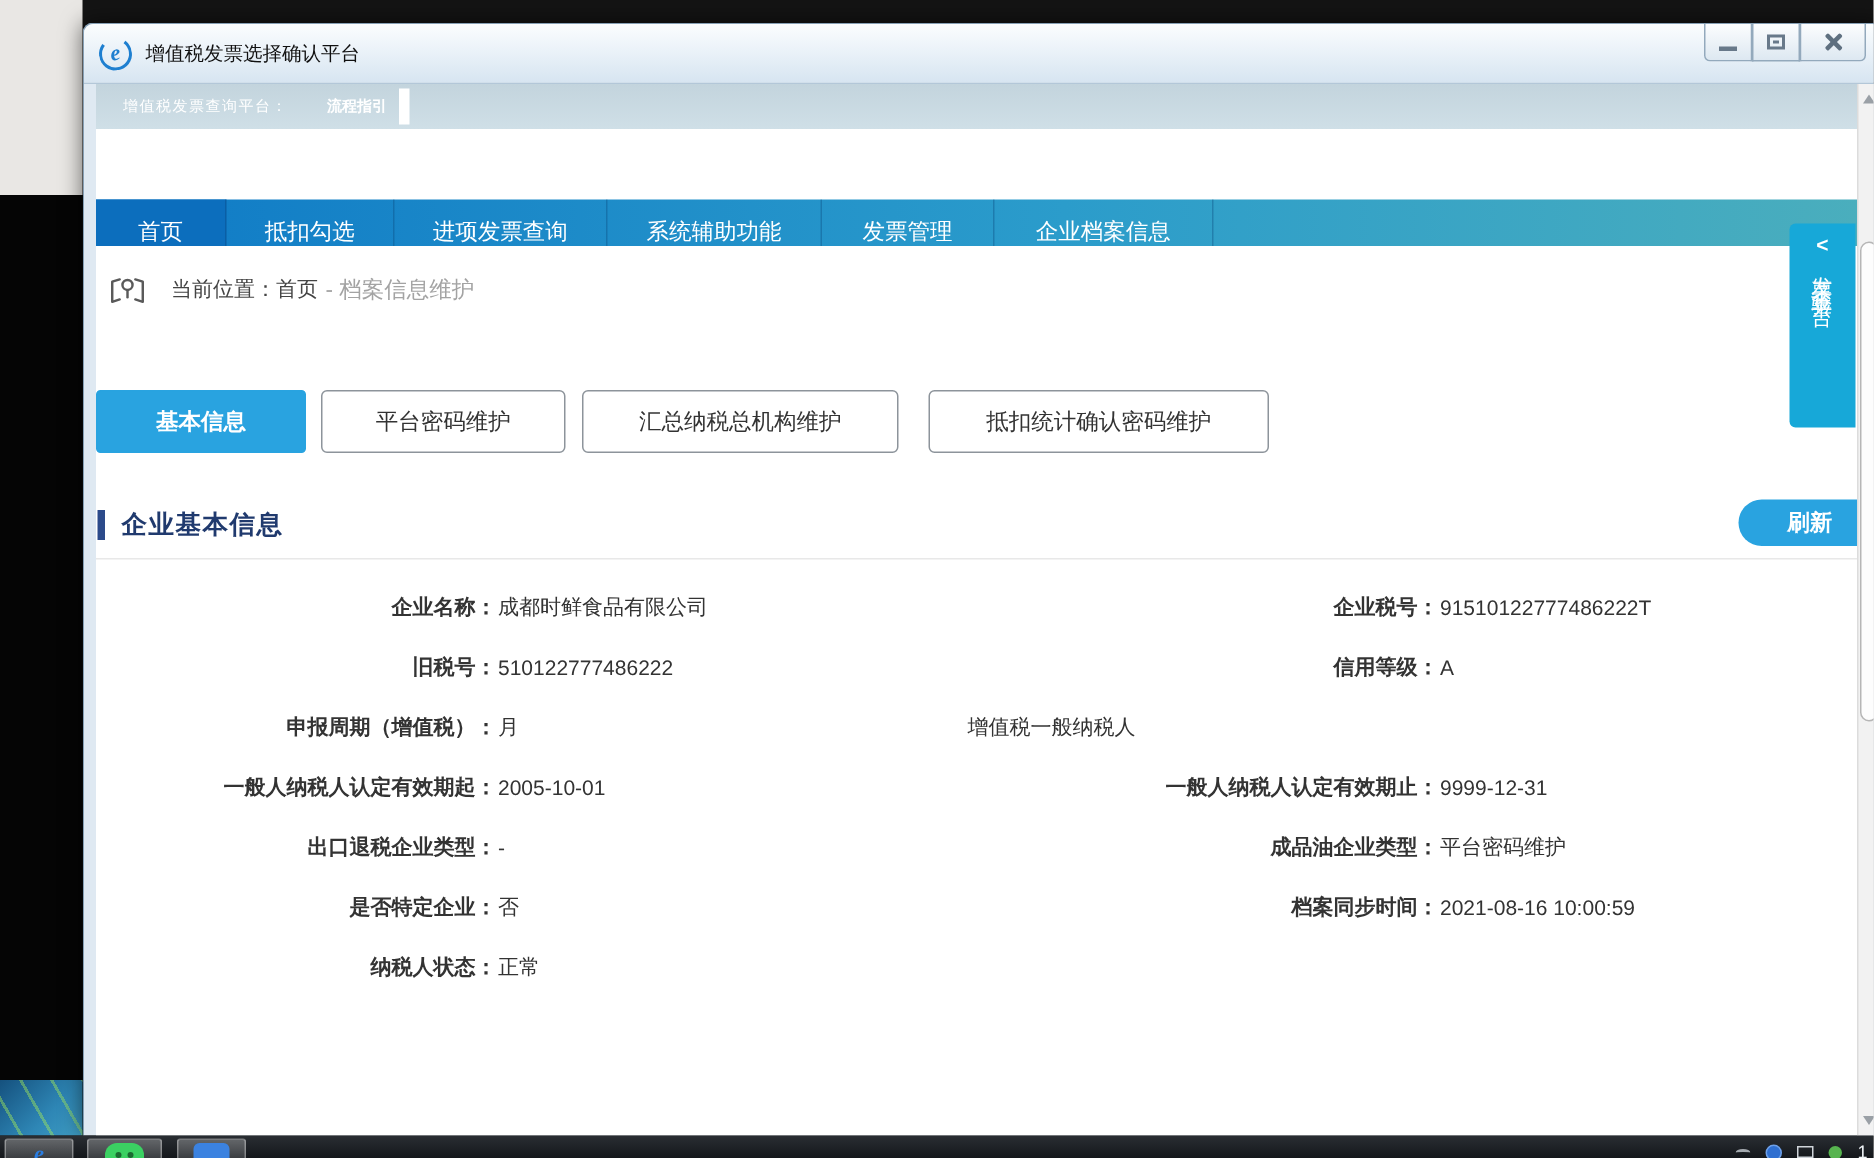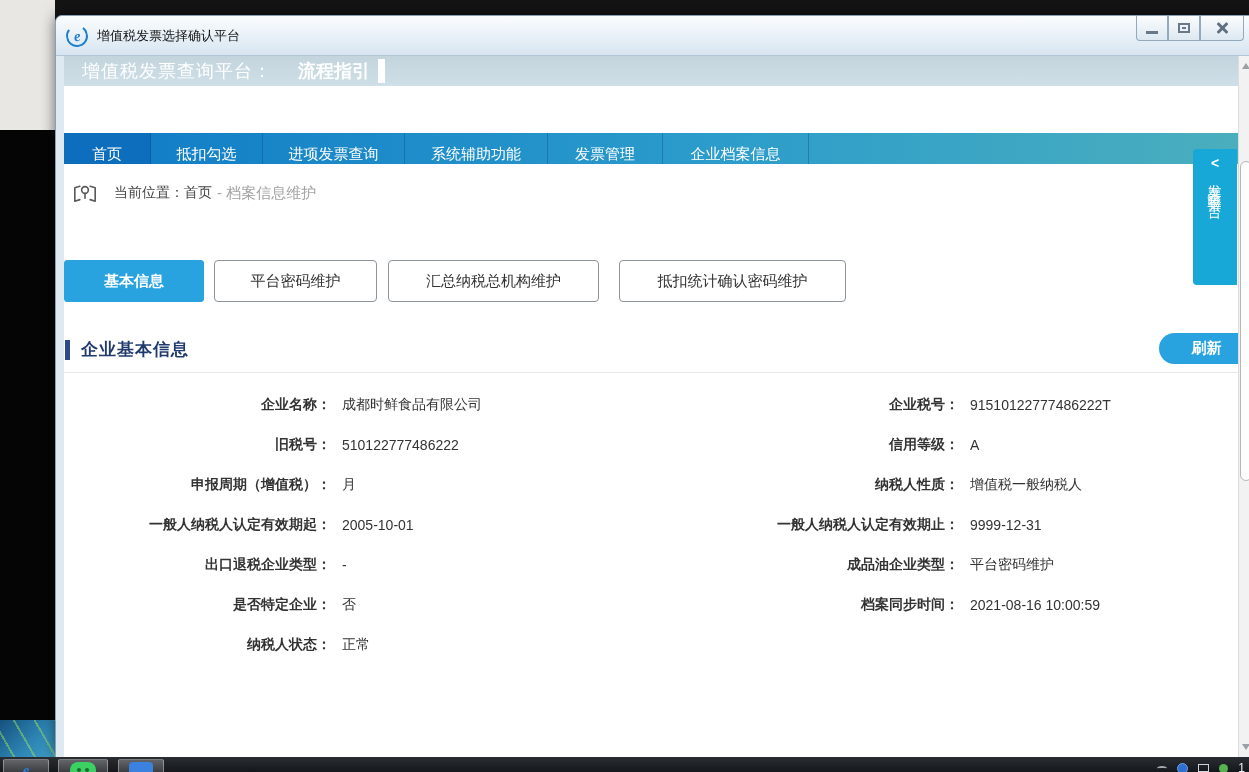--- a/index.html
+++ b/index.html
@@ -45,21 +45,21 @@
   .g-close::before{ transform:rotate(45deg);} .g-close::after{ transform:rotate(-45deg);}
 
   .client { position:absolute; left:8px; top:40px; right:1px; bottom:0;
     background:#fff; }
 
   
   .page { position:absolute; left:0; top:0; right:15px; bottom:0; overflow:hidden; }
 
   .topbar { position:absolute; left:0; top:0; width:100%; height:30px;
     background:linear-gradient(#c3d4dd,#cfdfe7); display:flex; align-items:center;
-    padding-left:18px; color:#fff; font-size:18px; }
+    padding-left:18px; color:#fff; font-size:10px; }
   .topbar .lbl { letter-spacing:1px; }
   .topbar .lnk { font-weight:700; margin-left:26px; cursor:pointer; }
   .topbar .cursor-box { width:7px; height:24px; background:#fff; margin-left:8px; }
 
   .blueband { position:absolute; left:0; top:30px; width:100%; height:47px;
     background:#2aa2e4; }
   .watermark { position:absolute; left:82px; top:0; height:14px; overflow:hidden;
     opacity:.88; }
   .watermark span { display:block; margin-top:-25px; font-size:34px; font-weight:700;
     color:#0d3f91; letter-spacing:22px; white-space:nowrap; }
@@ -101,21 +101,21 @@
     font-weight:700; cursor:pointer; font-family:inherit; }
 
   .form { position:absolute; left:0; top:221px; width:100%; }
   .form-col { position:absolute; top:0; }
   .col-left { left:0; width:560px; }
   .col-right { left:580px; width:590px; }
   .frow { height:40px; display:flex; align-items:center; font-size:14px; color:#333; }
   .flabel { font-weight:700; text-align:right; }
   .col-left .flabel { width:267px; }
   .col-right .flabel { width:315px; }
-  .fvalue { margin-left:11px; }
+  .fvalue { margin-left:1px; }
 
   
   .side-tab { position:absolute; right:16px; top:93px; width:44px; height:136px;
     background:#17a8d8; border-radius:4px 0 0 4px; color:#fff; display:flex;
     flex-direction:column; align-items:center; padding-top:5px; cursor:pointer;
     z-index:5; }
   .side-chevron { font-size:14px; font-weight:700; line-height:18px; }
   .side-label { writing-mode:vertical-rl; text-orientation:upright; font-size:14px;
     letter-spacing:4px; line-height:20px; margin-top:1px; }
 
@@ -263,21 +263,20 @@
           <div class="form-col col-right">
             <div class="frow">
                 <span class="flabel">企业税号：</span>
                 <span class="fvalue">91510122777486222T</span>
               </div>
             <div class="frow">
                 <span class="flabel">信用等级：</span>
                 <span class="fvalue">A</span>
               </div>
             <div class="frow">
-                <span class="flabel">纳税人性质：</span>
                 <span class="fvalue">增值税一般纳税人</span>
               </div>
             <div class="frow">
                 <span class="flabel">一般人纳税人认定有效期止：</span>
                 <span class="fvalue">9999-12-31</span>
               </div>
             <div class="frow">
                 <span class="flabel">成品油企业类型：</span>
                 <span class="fvalue">平台密码维护</span>
               </div>

